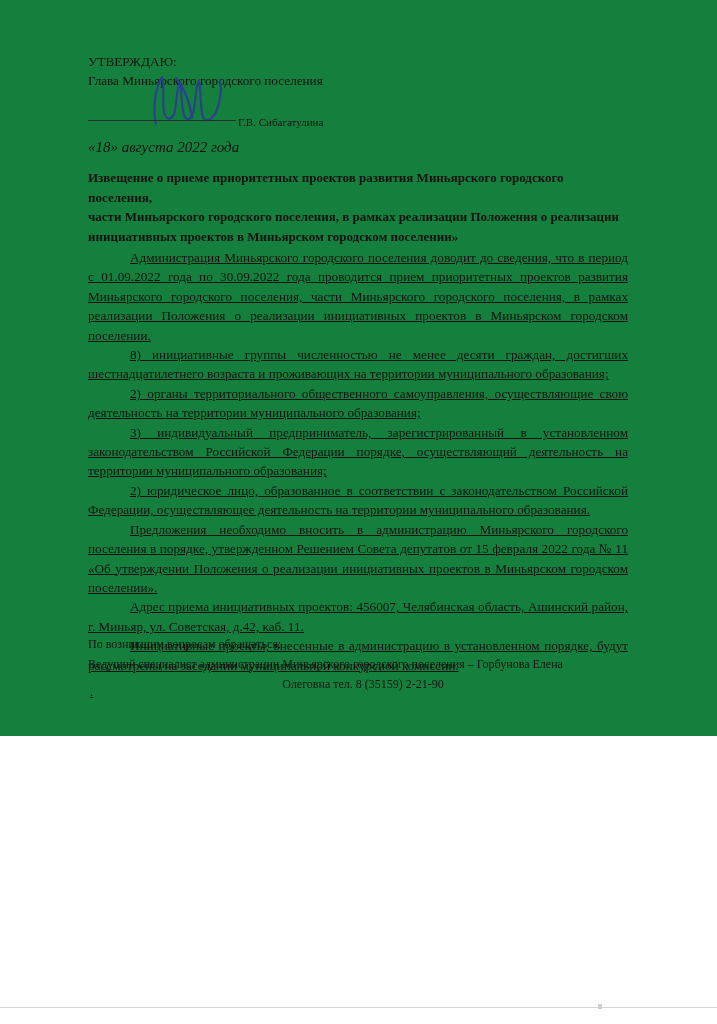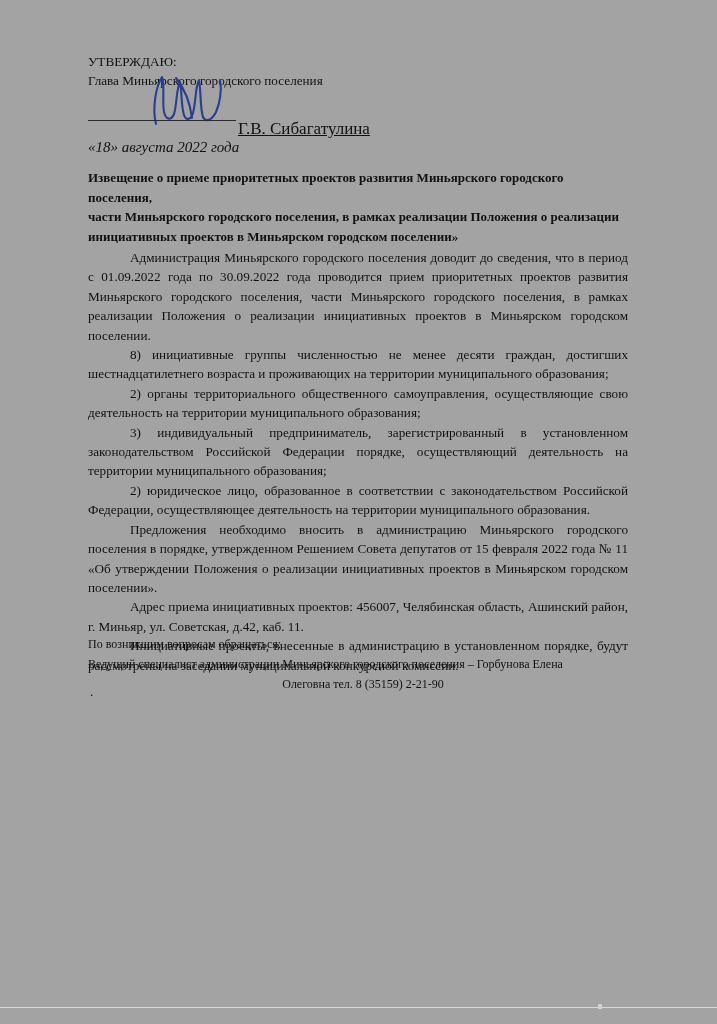--- a/index.html
+++ b/index.html
@@ -13,22 +13,22 @@
     position: relative;
     font-family: "Liberation Serif", "DejaVu Serif", serif;
     color: #111111;
     overflow: hidden;
   }
 
   .page {
     position: absolute;
     left: 0; top: 0;
     width: 717px;
-    height: 1024px;
-    background: #a3a3a3;
+    height: 736px;
+    background: #15803d;
   }
 
   .approve-block {
     position: absolute;
     left: 88px;
     top: 52px;
     width: 400px;
     font-size: 13.2px;
     line-height: 19px;
   }
@@ -45,24 +45,23 @@
     position: absolute;
     left: 0;
     top: 16px;
     width: 148px;
     height: 1px;
     background: #2b2b2b;
   }
   .sign-name {
     position: absolute;
     left: 150px;
-    top: 15px;
-    font-size: 17px;
+    top: 9px;
+    font-size: 11px;
     white-space: nowrap;
-    text-decoration: underline;
   }
   .signature-ink {
     position: absolute;
     left: 52px;
     top: -30px;
     width: 92px;
     height: 52px;
     pointer-events: none;
   }
 
@@ -89,20 +88,21 @@
 
   .body-text {
     position: absolute;
     left: 88px;
     top: 248px;
     width: 540px;
     font-size: 13.2px;
     line-height: 19.4px;
     text-align: justify;
     text-justify: inter-word;
+    text-decoration: underline;
   }
   .para {
     margin: 0;
     text-indent: 42px;
   }
   .lone-dot {
     margin: 0;
     text-indent: 2px;
     height: 19.4px;
   }

